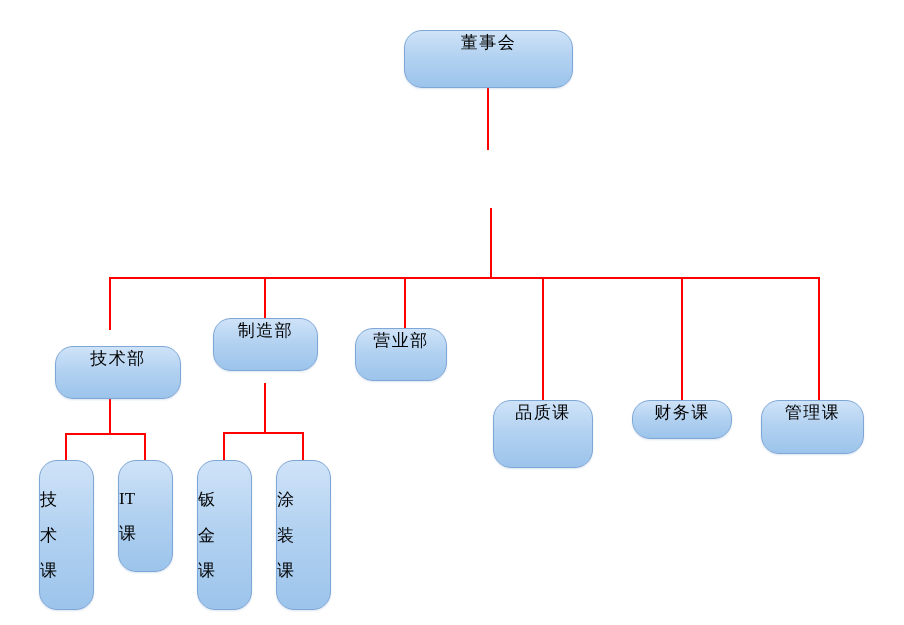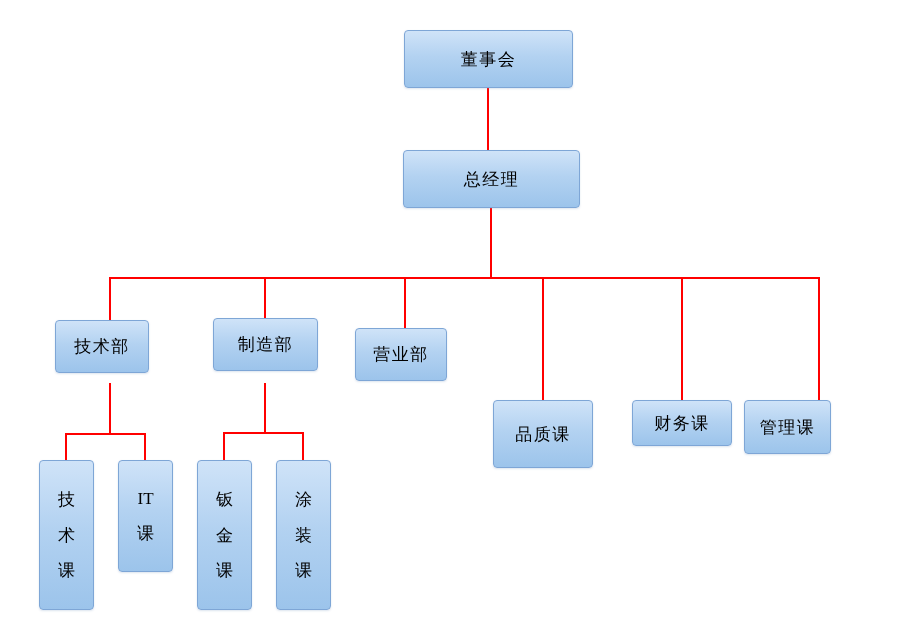--- a/index.html
+++ b/index.html
@@ -12,24 +12,24 @@
     width: 904px;
     height: 625px;
     background: #ffffff;
     overflow: hidden;
     font-family: "Liberation Serif", "DejaVu Serif", serif;
   }
   .node {
     position: absolute;
     box-sizing: border-box;
     border: 1.6px solid #7ea6d6;
-    border-radius: 4px;
+    border-radius: 18px;
     background: linear-gradient(180deg, #cfe3f8 0%, #b3d2f1 45%, #9cc4eb 100%);
     display: flex;
-    align-items: center;
+    align-items: flex-start;
     justify-content: center;
     color: #000000;
     font-size: 17px;
     letter-spacing: 1.5px;
     box-shadow: 0 1px 2px rgba(120,150,190,0.25);
   }
   .node.vert {
     flex-direction: column;
     justify-content: space-evenly;
     letter-spacing: 0;
@@ -67,40 +67,37 @@
 
   <div class="vline" style="left:264px;top:383px;height:49px"></div>
   <div class="hline" style="left:223px;top:432px;width:80px"></div>
   <div class="vline" style="left:223px;top:432px;height:28px"></div>
   <div class="vline" style="left:302px;top:432px;height:28px"></div>
 
   <div class="node" style="left:404px;top:30px;width:169px;height:58px">
     <span>董事会</span>
   </div>
 
-  <div class="node" style="left:403px;top:150px;width:177px;height:58px">
-    <span>总经理</span>
-  </div>
 
-  <div class="node" style="left:55px;top:320px;width:94px;height:53px">
+  <div class="node" style="left:55px;top:346px;width:126px;height:53px">
     <span>技术部</span>
   </div>
   <div class="node" style="left:213px;top:318px;width:105px;height:53px">
     <span>制造部</span>
   </div>
   <div class="node" style="left:355px;top:328px;width:92px;height:53px">
     <span>营业部</span>
   </div>
   <div class="node" style="left:493px;top:400px;width:100px;height:68px">
     <span>品质课</span>
   </div>
-  <div class="node" style="left:632px;top:400px;width:100px;height:46px">
+  <div class="node" style="left:632px;top:400px;width:100px;height:39px">
     <span>财务课</span>
   </div>
-  <div class="node" style="left:744px;top:400px;width:87px;height:54px">
+  <div class="node" style="left:761px;top:400px;width:103px;height:54px">
     <span>管理课</span>
   </div>
 
   <div class="node vert" style="left:39px;top:460px;width:55px;height:150px">
     <span>技</span>
     <span>术</span>
     <span>课</span>
   </div>
   <div class="node vert" style="left:118px;top:460px;width:55px;height:112px">
     <span>IT</span>

